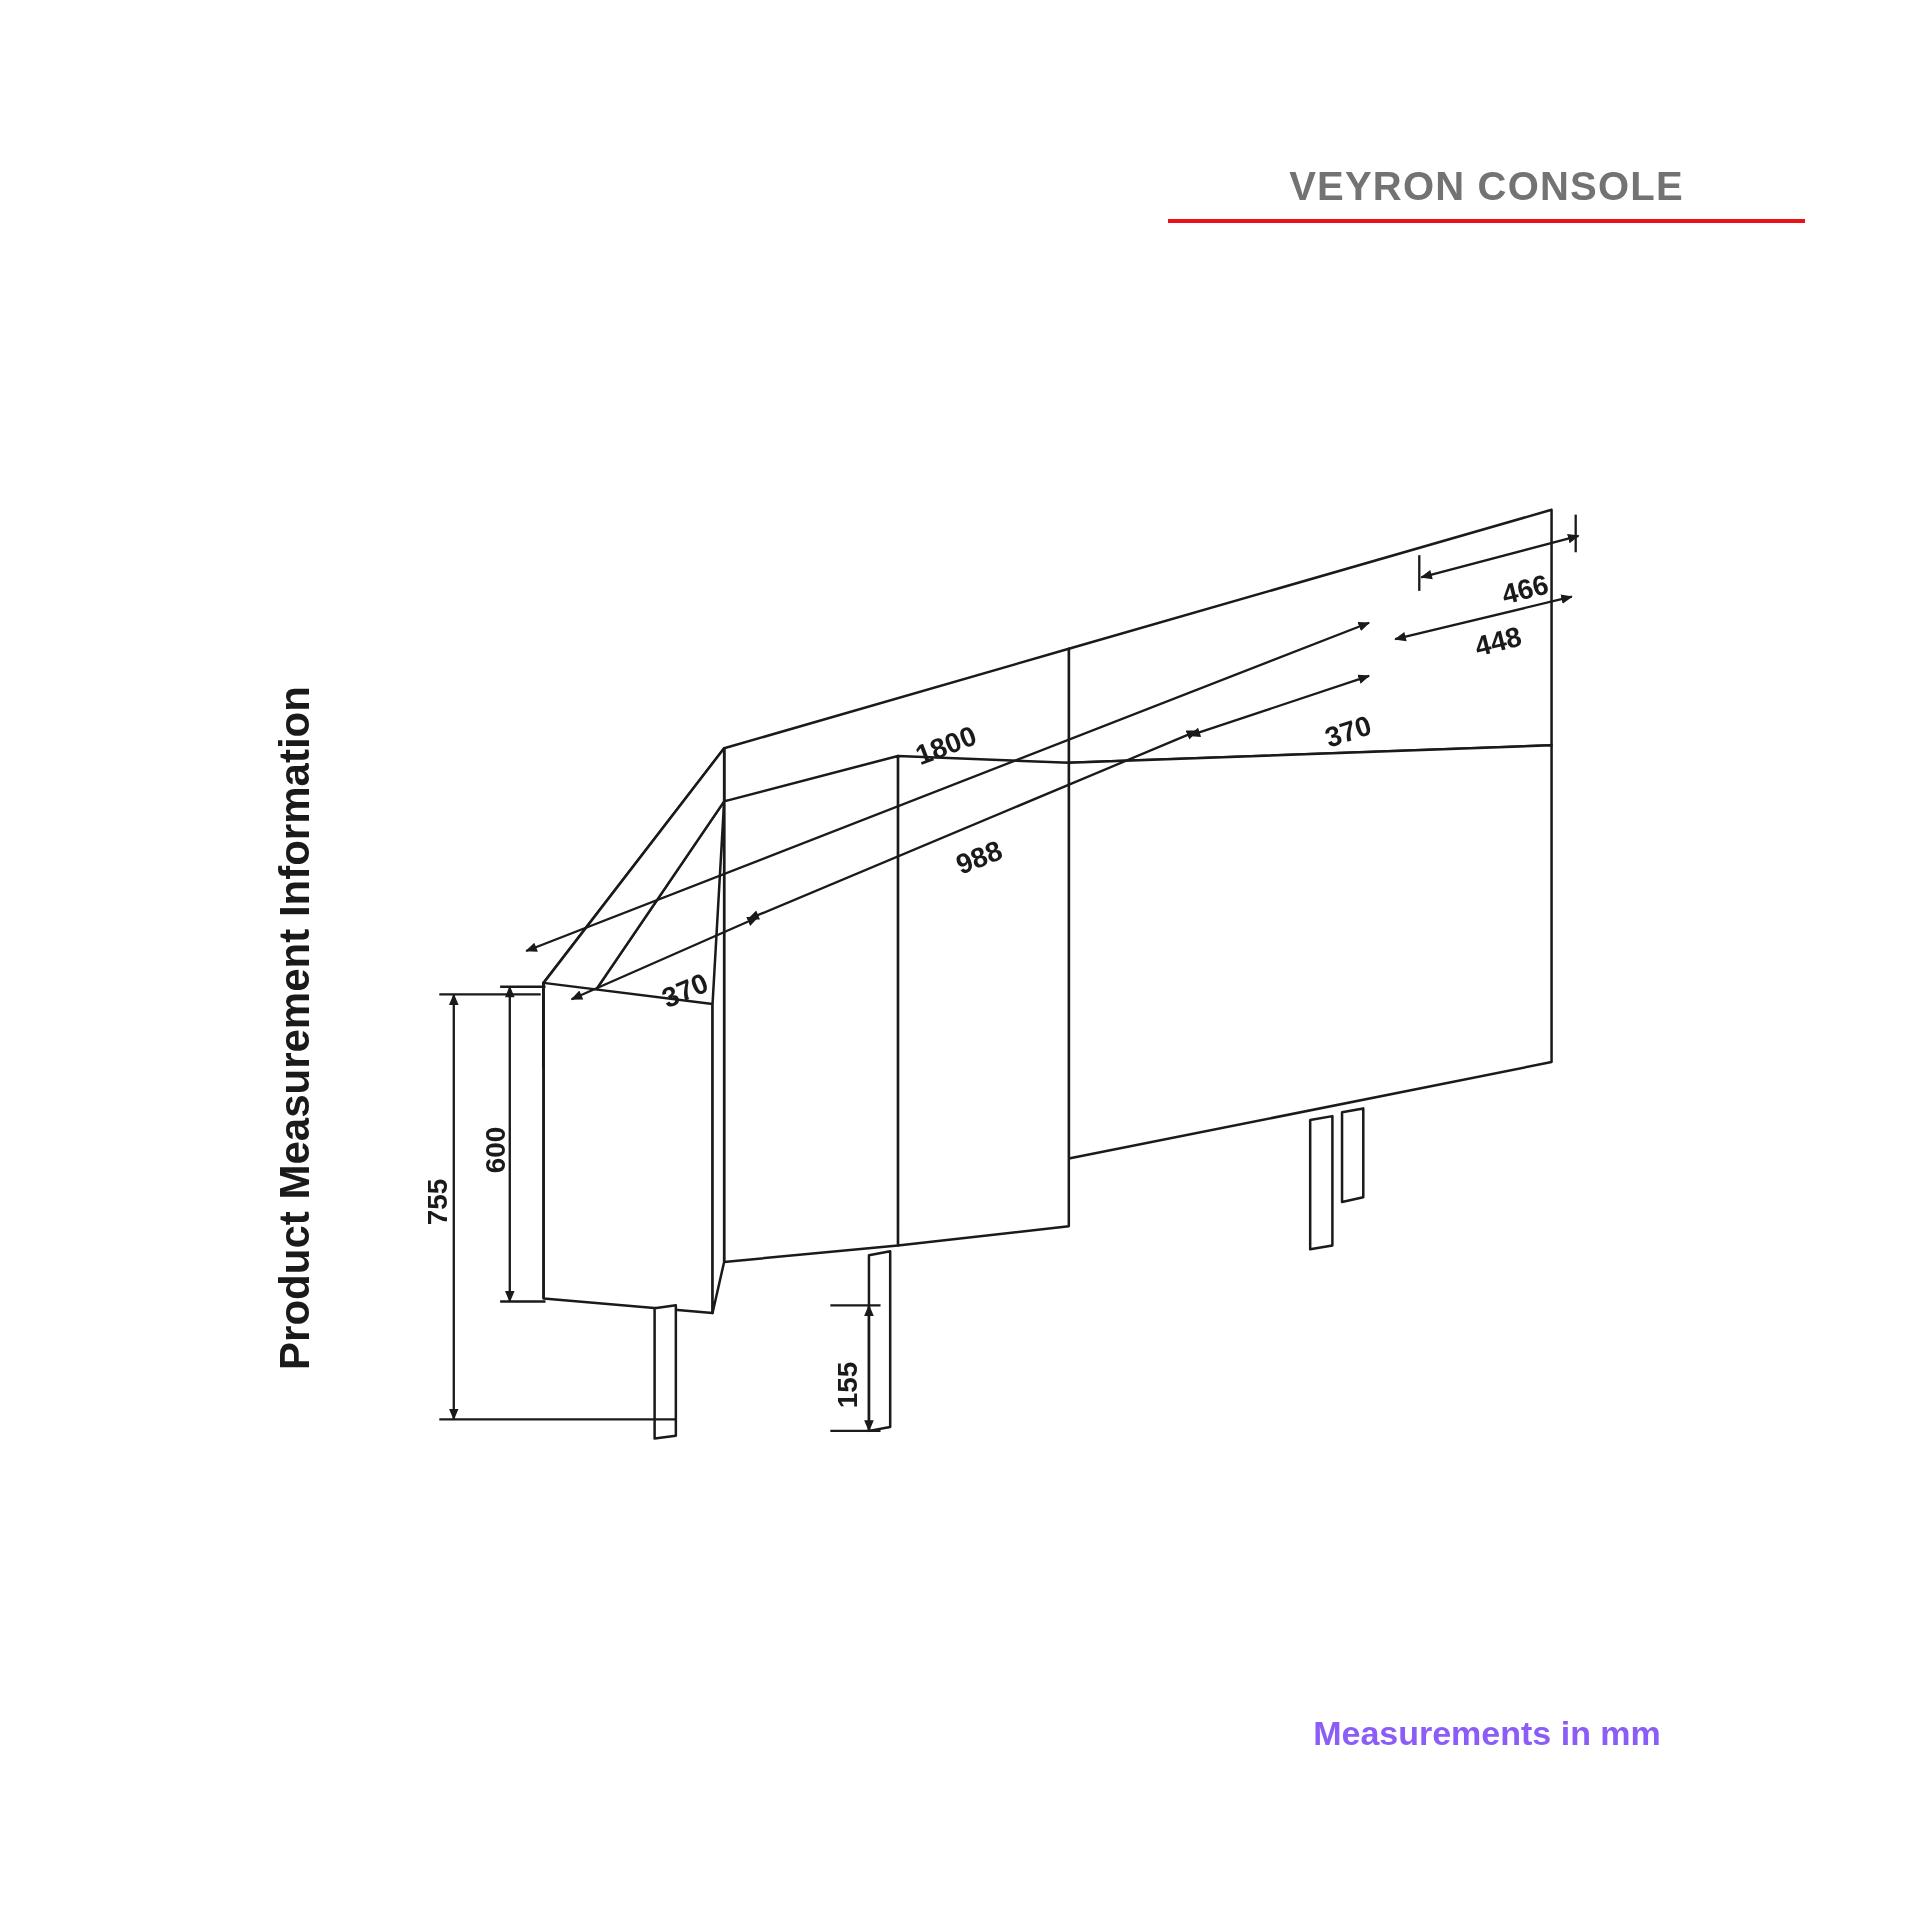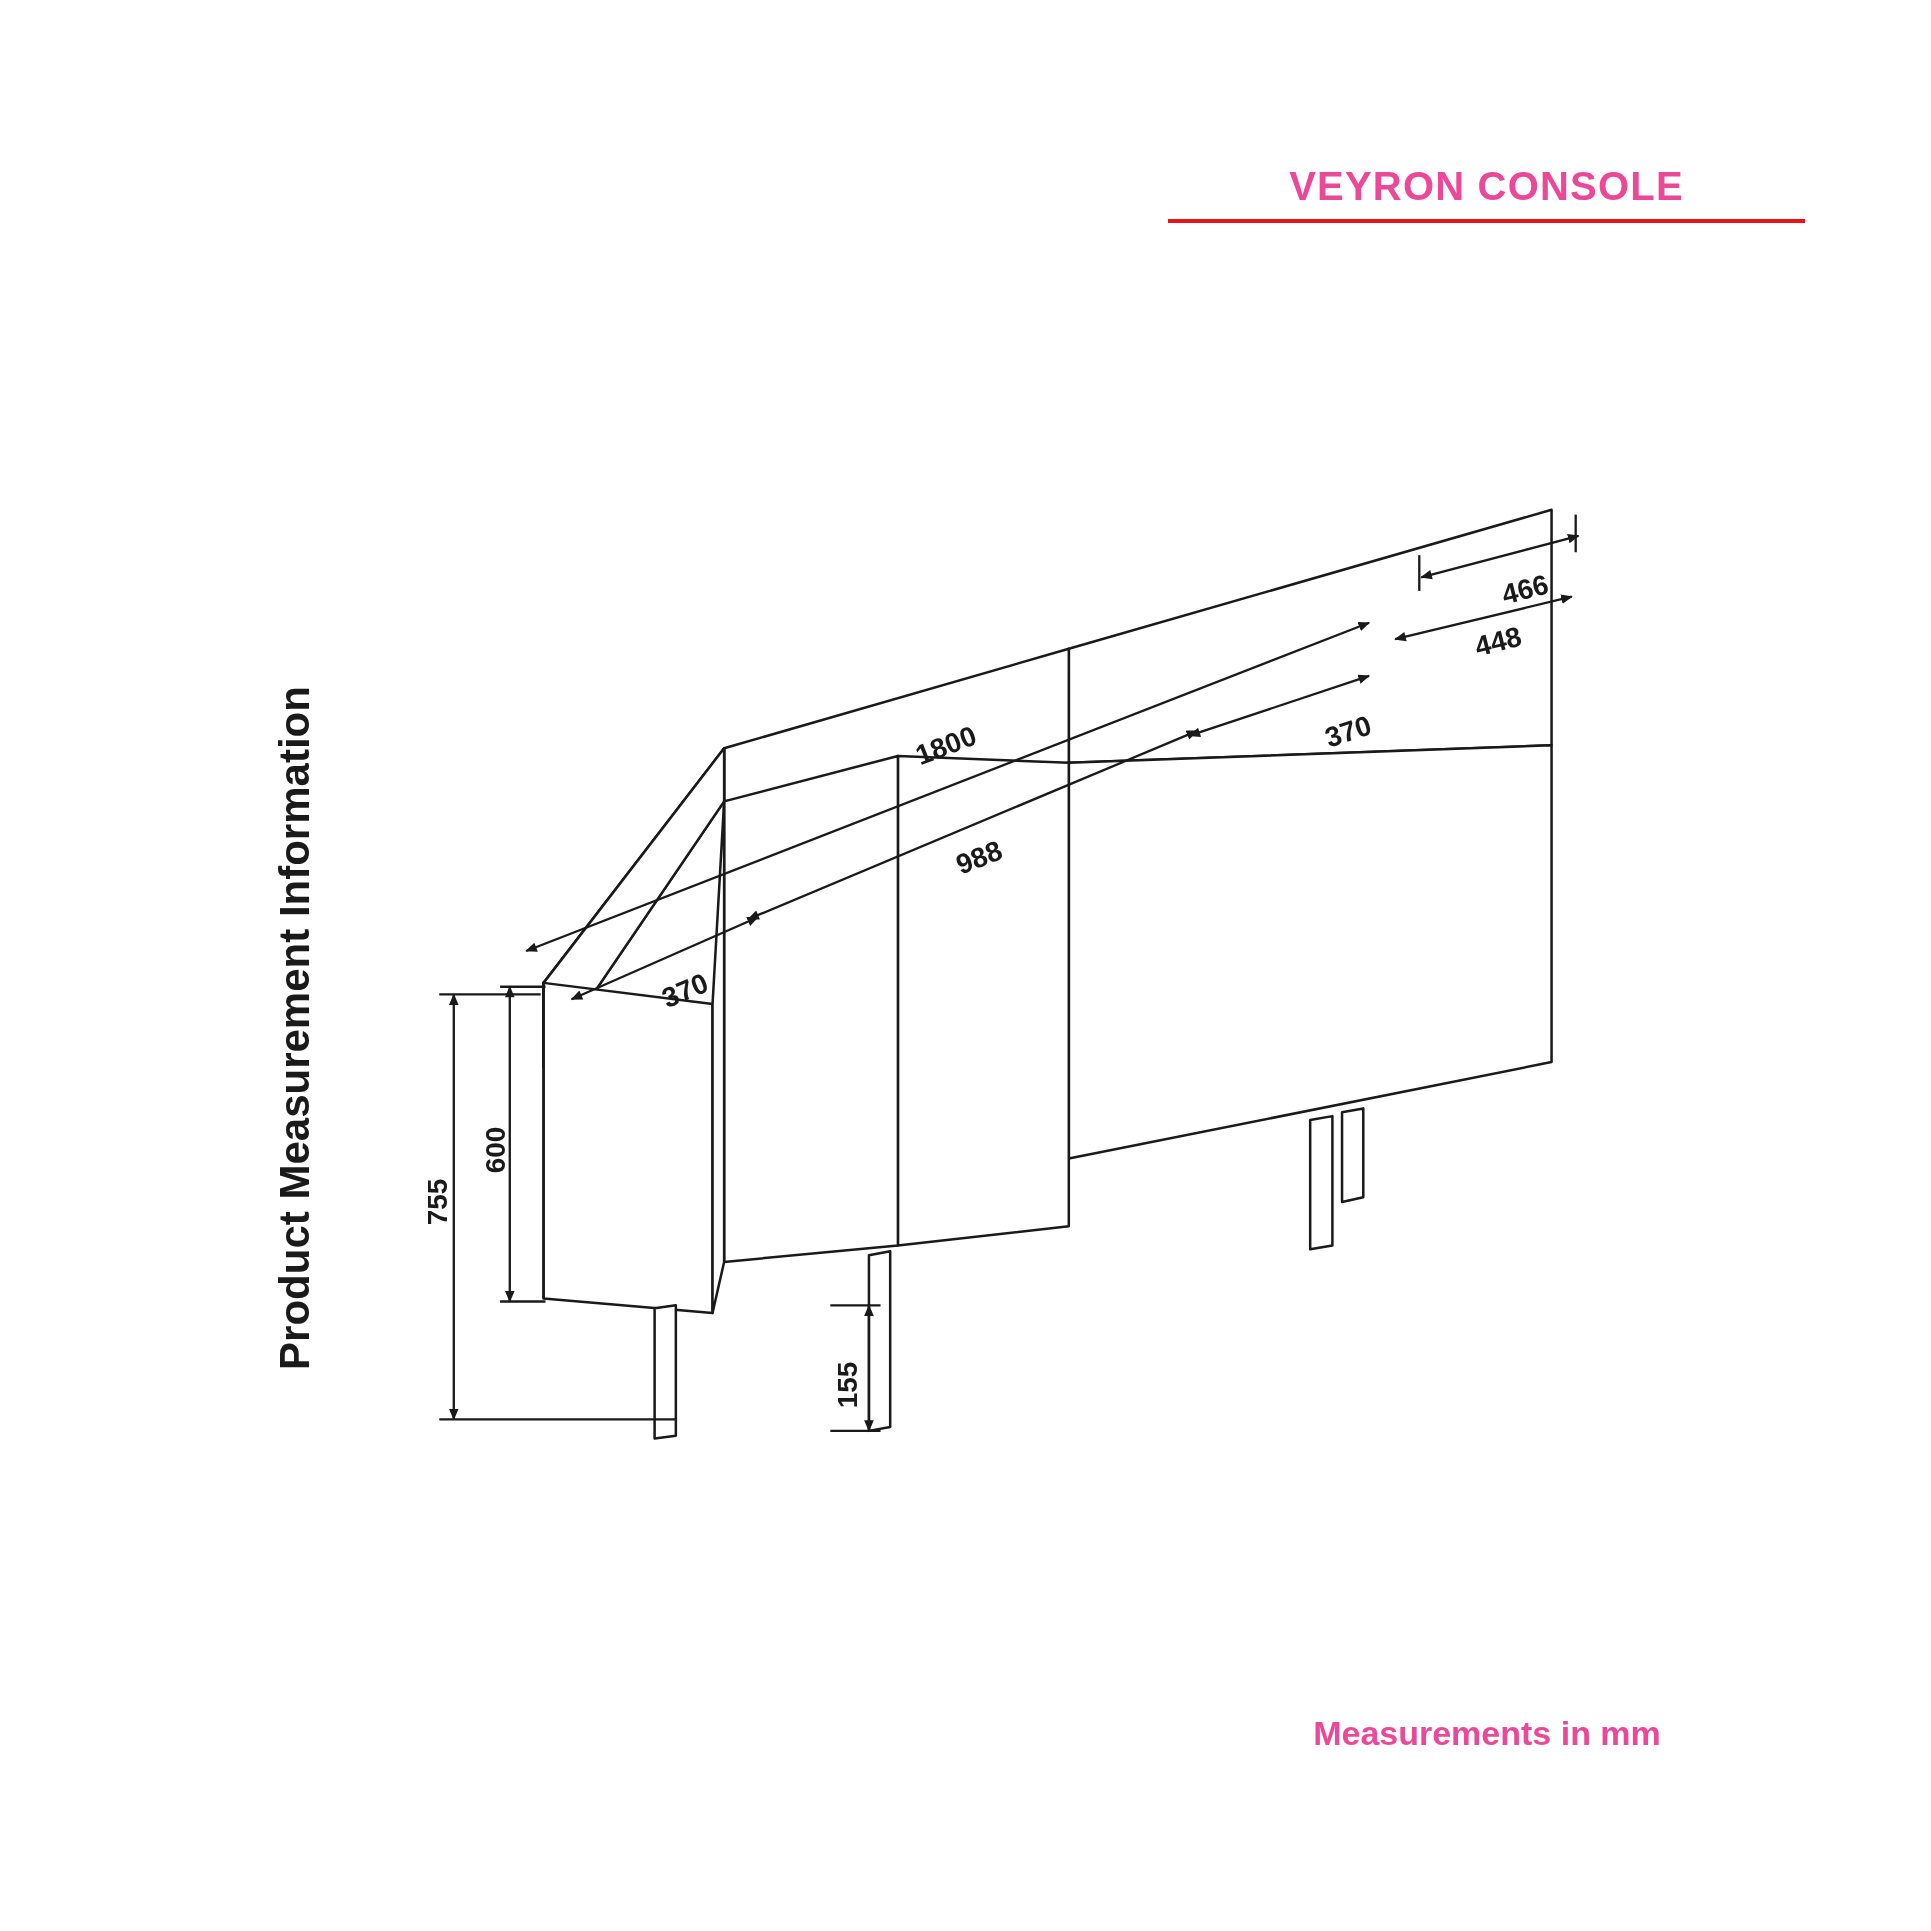--- a/index.html
+++ b/index.html
@@ -26,21 +26,21 @@
     position: absolute;
     left: 1168px;
     top: 164px;
     width: 637px;
     text-align: center;
   }
   .title-text {
     font-size: 40px;
     font-weight: bold;
     letter-spacing: 1.2px;
-    color: #ec4899;
+    color: #737373;
     white-space: nowrap;
   }
   .title-rule {
     margin-top: 9.7px;
     height: 4.8px;
     background: #e8131a;
     width: 100%;
   }
   
   .side-caption {
@@ -58,21 +58,21 @@
   }
   
   .bottom-note {
     position: absolute;
     left: 1149px;
     top: 1714px;
     width: 676px;
     text-align: center;
     font-size: 34px;
     font-weight: bold;
-    color: #ec4899;
+    color: #8b5cf6;
     white-space: nowrap;
   }
   
   #drawing {
     position: absolute;
     left: 0;
     top: 0;
   }
   .dim-label {
     position: absolute;

